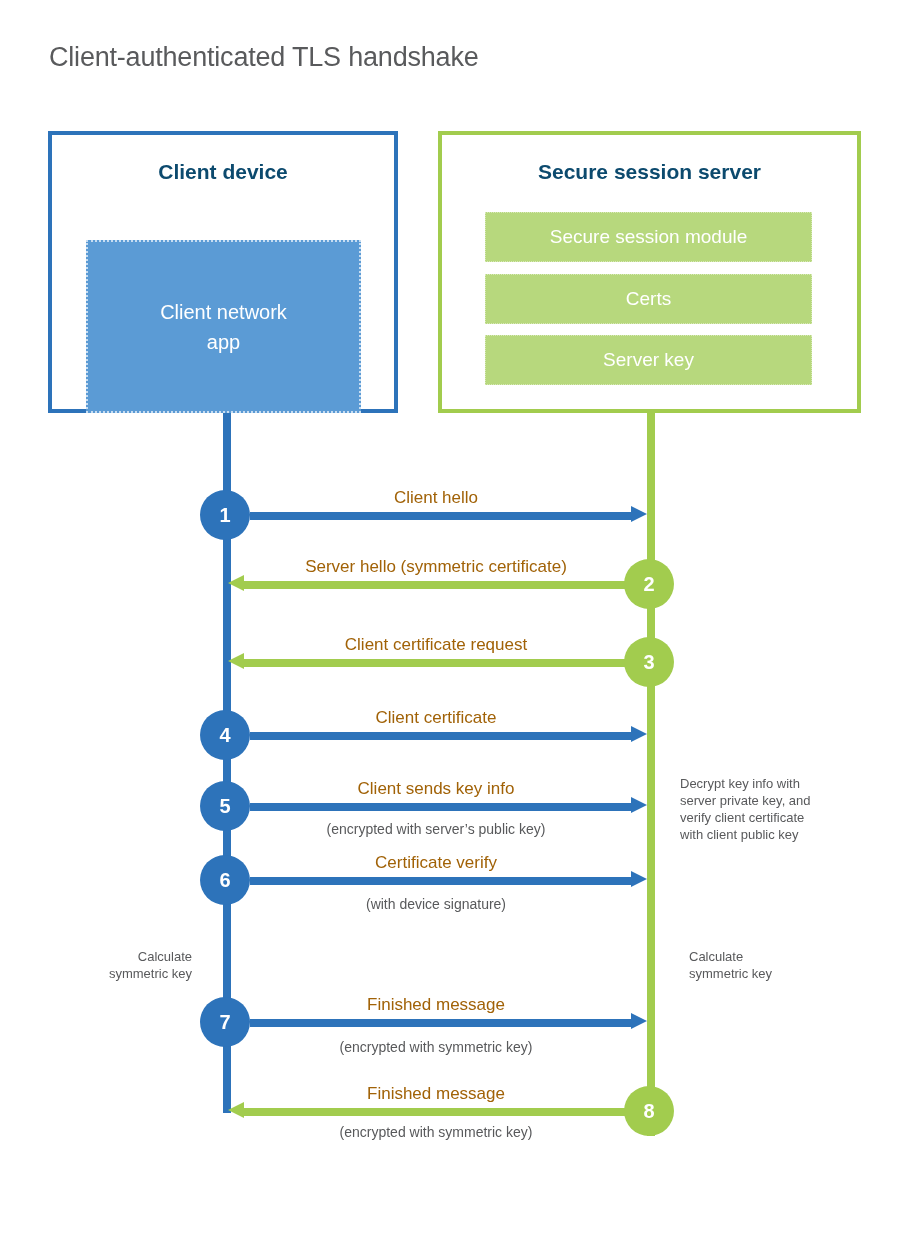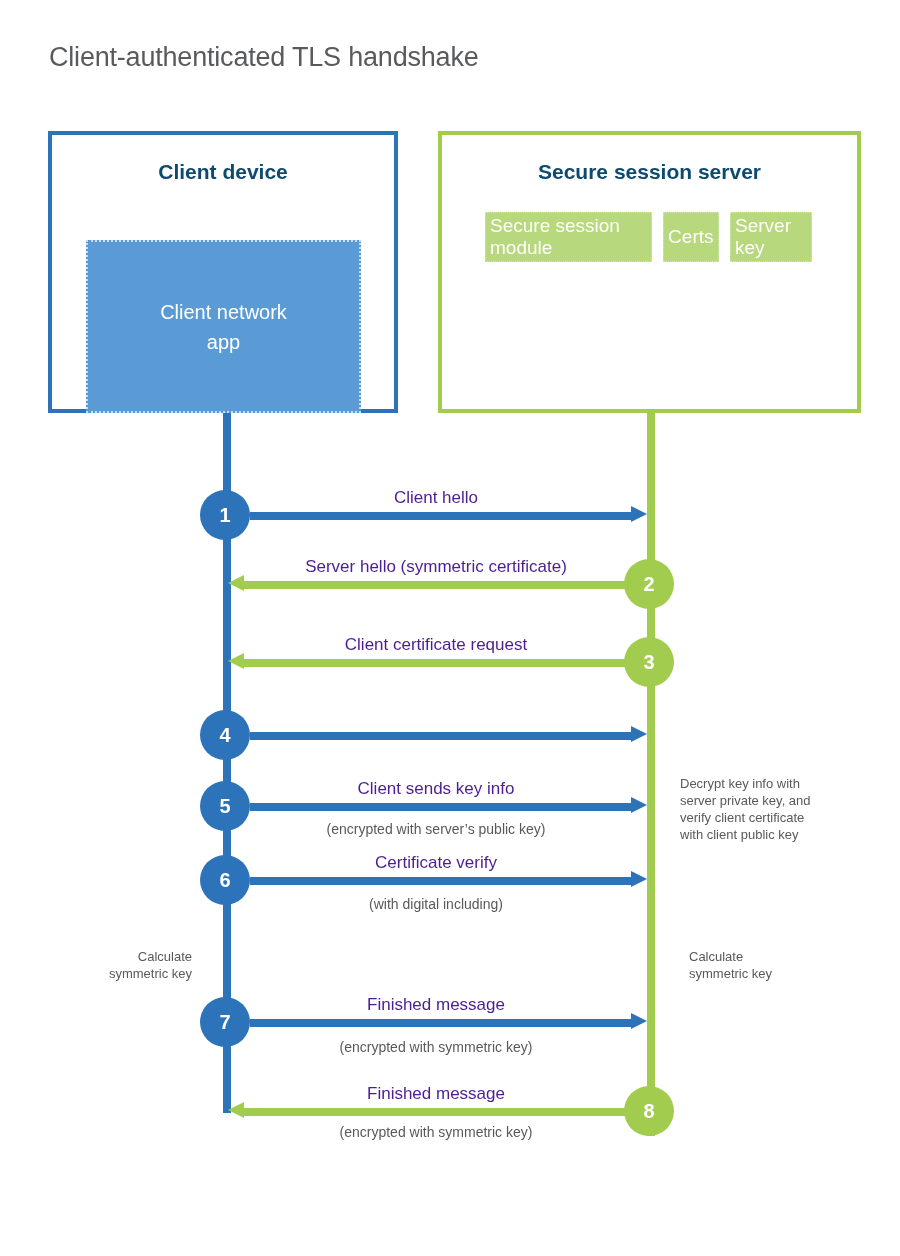--- a/index.html
+++ b/index.html
@@ -22,21 +22,21 @@
     font-size:21px; font-weight:bold; color:#0c4a6e;
   }
   .client-app {
     position:absolute; left:34px; top:73px; width:275px; height:173px;
     background:#5b9bd5; border:2px dotted #c7ddf2;
     display:flex; align-items:center; justify-content:center; text-align:center;
     color:#ffffff; font-size:20px; line-height:1.5; white-space:pre-line;margin-top:32px;
   }
   .server-modules {
     position:absolute; left:39px; top:73px; width:335px;
-    display:flex; flex-direction:row; gap:11.5px;
+    display:flex; flex-direction:column; gap:11.5px;
   }
   .server-bar {
     height:50px; background:#b7d87d; border:1px dotted rgba(255,255,255,.45);
     display:flex; align-items:center; justify-content:center;
     color:#ffffff; font-size:19px;
   }
 
   
   .vline { position:absolute; width:5px; z-index:1; }
   .vline-blue  { left:215px; top:405px; height:700px; background:#2d73ba; }
@@ -67,21 +67,21 @@
   .arrow-left::before {
     content:""; position:absolute; left:-16px; top:-6px;
     border-top:8.5px solid transparent; border-bottom:8.5px solid transparent;
     border-right:16px solid;
   }
   .arrow-green.arrow-left::before { border-right-color:#a2cc4e; }
 
   
   .msg-label {
     position:absolute; left:218px; width:420px; text-align:center;
-    font-size:17px; color:#4c1d95; z-index:2;
+    font-size:17px; color:#a16207; z-index:2;
   }
   .msg-sublabel {
     position:absolute; left:218px; width:420px; text-align:center;
     font-size:14px; color:#58595b; z-index:2;
   }
 
   
   .side-note {
     position:absolute; font-size:13px; line-height:17px; color:#58595b;
     white-space:pre-line; z-index:2;
@@ -126,35 +126,36 @@
   <div class="circle circle-green" style="top:576px">
     <span>2</span>
   </div>
 
   <div class="msg-label" style="top:623px">Client certificate request</div>
   <div class="arrow arrow-left arrow-green" style="top:651px"></div>
   <div class="circle circle-green" style="top:654px">
     <span>3</span>
   </div>
 
+  <div class="msg-label" style="top:696px">Client certificate</div>
   <div class="arrow arrow-right arrow-blue" style="top:724px"></div>
   <div class="circle circle-blue" style="top:727px">
     <span>4</span>
   </div>
 
   <div class="msg-label" style="top:767px">Client sends key info</div>
   <div class="arrow arrow-right arrow-blue" style="top:795px"></div>
   <div class="msg-sublabel" style="top:809px">(encrypted with server’s public key)</div>
   <div class="circle circle-blue" style="top:798px">
     <span>5</span>
   </div>
 
   <div class="msg-label" style="top:841px">Certificate verify</div>
   <div class="arrow arrow-right arrow-blue" style="top:869px"></div>
-  <div class="msg-sublabel" style="top:884px">(with digital including)</div>
+  <div class="msg-sublabel" style="top:884px">(with device signature)</div>
   <div class="circle circle-blue" style="top:872px">
     <span>6</span>
   </div>
 
   <div class="msg-label" style="top:983px">Finished message</div>
   <div class="arrow arrow-right arrow-blue" style="top:1011px"></div>
   <div class="msg-sublabel" style="top:1027px">(encrypted with symmetric key)</div>
   <div class="circle circle-blue" style="top:1014px">
     <span>7</span>
   </div>

